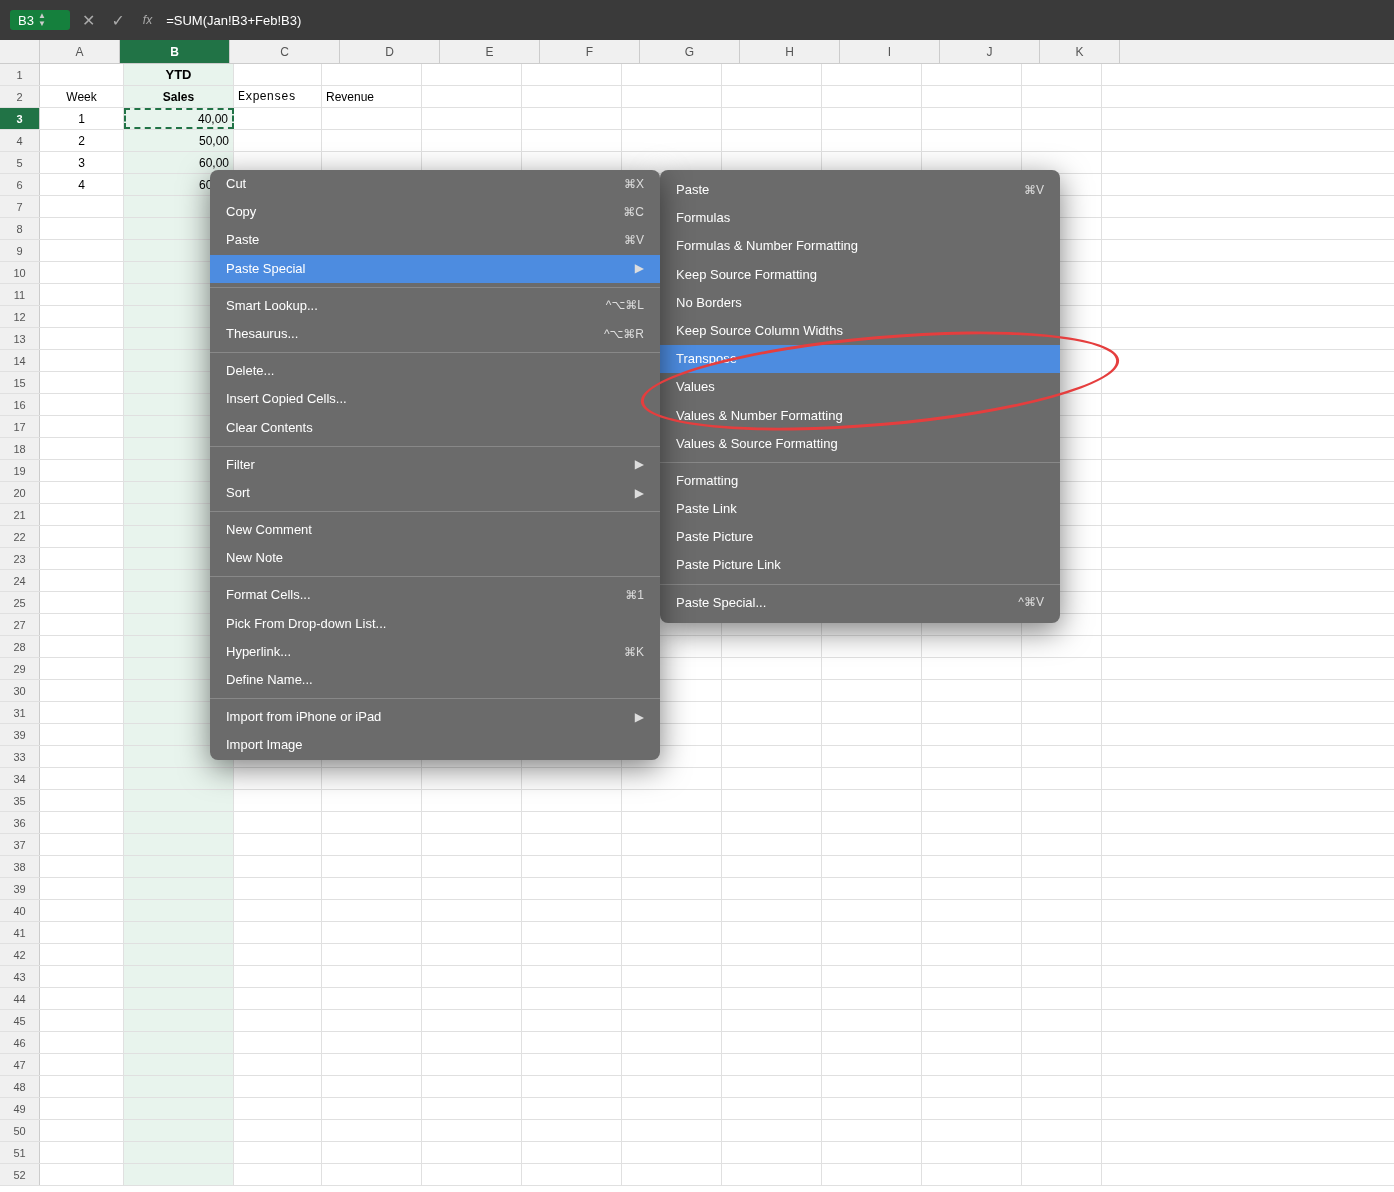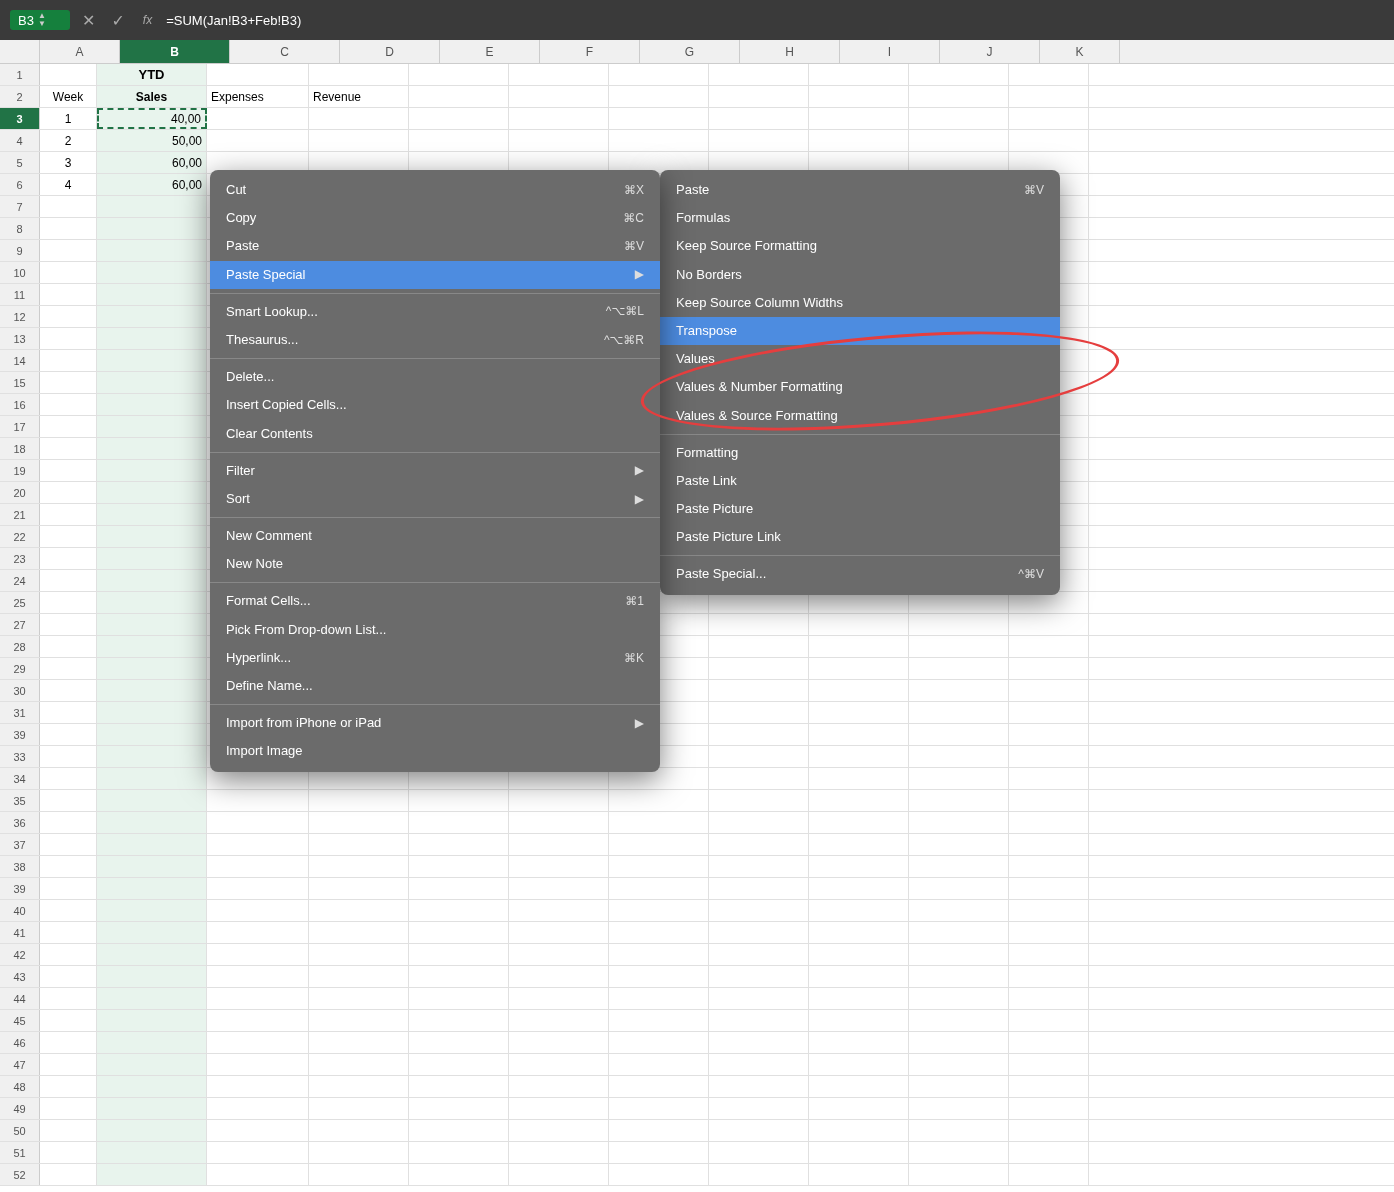--- a/index.html
+++ b/index.html
@@ -145,23 +145,23 @@
     }
     .cell {
       display: flex;
       align-items: center;
       padding: 0 4px;
       border-right: 1px solid #e0e0e0;
       font-size: 12px;
       color: #000;
       overflow: hidden;
     }
-    .cell.col-a { width: 57px; justify-content: center; }
+    .cell.col-a { width: 84px; justify-content: center; }
     .cell.col-b { width: 110px; justify-content: right; }
-    .cell.col-c { width: 102px; }
+    .cell.col-c { width: 88px; font-family: Liberation Mono, monospace; }
     .cell.col-d { width: 100px; }
     .cell.col-e { width: 100px; }
     .cell.col-f { width: 100px; }
     .cell.col-g { width: 100px; }
     .cell.col-h { width: 100px; }
     .cell.col-i { width: 100px; }
     .cell.col-j { width: 100px; }
     .cell.col-k { width: 80px; }
     .cell.selected-col {
       background: #e8f4ed;
@@ -179,21 +179,21 @@
 
     
     .context-menu-main {
       position: absolute;
       top: 130px;
       left: 210px;
       width: 450px;
       background: #6b6b6b;
       border-radius: 8px;
       box-shadow: 0 8px 30px rgba(0,0,0,0.5);
-      padding: 6px 0;
+      padding: 0 0;
       z-index: 100;
     }
     .context-menu-sub {
       position: absolute;
       top: 130px;
       left: 660px;
       width: 400px;
       background: #6b6b6b;
       border-radius: 8px;
       box-shadow: 0 8px 30px rgba(0,0,0,0.5);
@@ -1085,20 +1085,23 @@
 
   <div class="context-menu-sub">
     <div class="menu-item">
       <span class="menu-item-label">Paste</span>
       <span class="menu-shortcut">⌘V</span>
     </div>
     <div class="menu-item">
       <span class="menu-item-label">Formulas</span>
     </div>
     <div class="menu-item">
+      <span class="menu-item-label">Formulas &amp; Number Formatting</span>
+    </div>
+    <div class="menu-item">
       <span class="menu-item-label">Keep Source Formatting</span>
     </div>
     <div class="menu-item">
       <span class="menu-item-label">No Borders</span>
     </div>
     <div class="menu-item">
       <span class="menu-item-label">Keep Source Column Widths</span>
     </div>
     <div class="menu-item highlighted">
       <span class="menu-item-label">Transpose</span>

